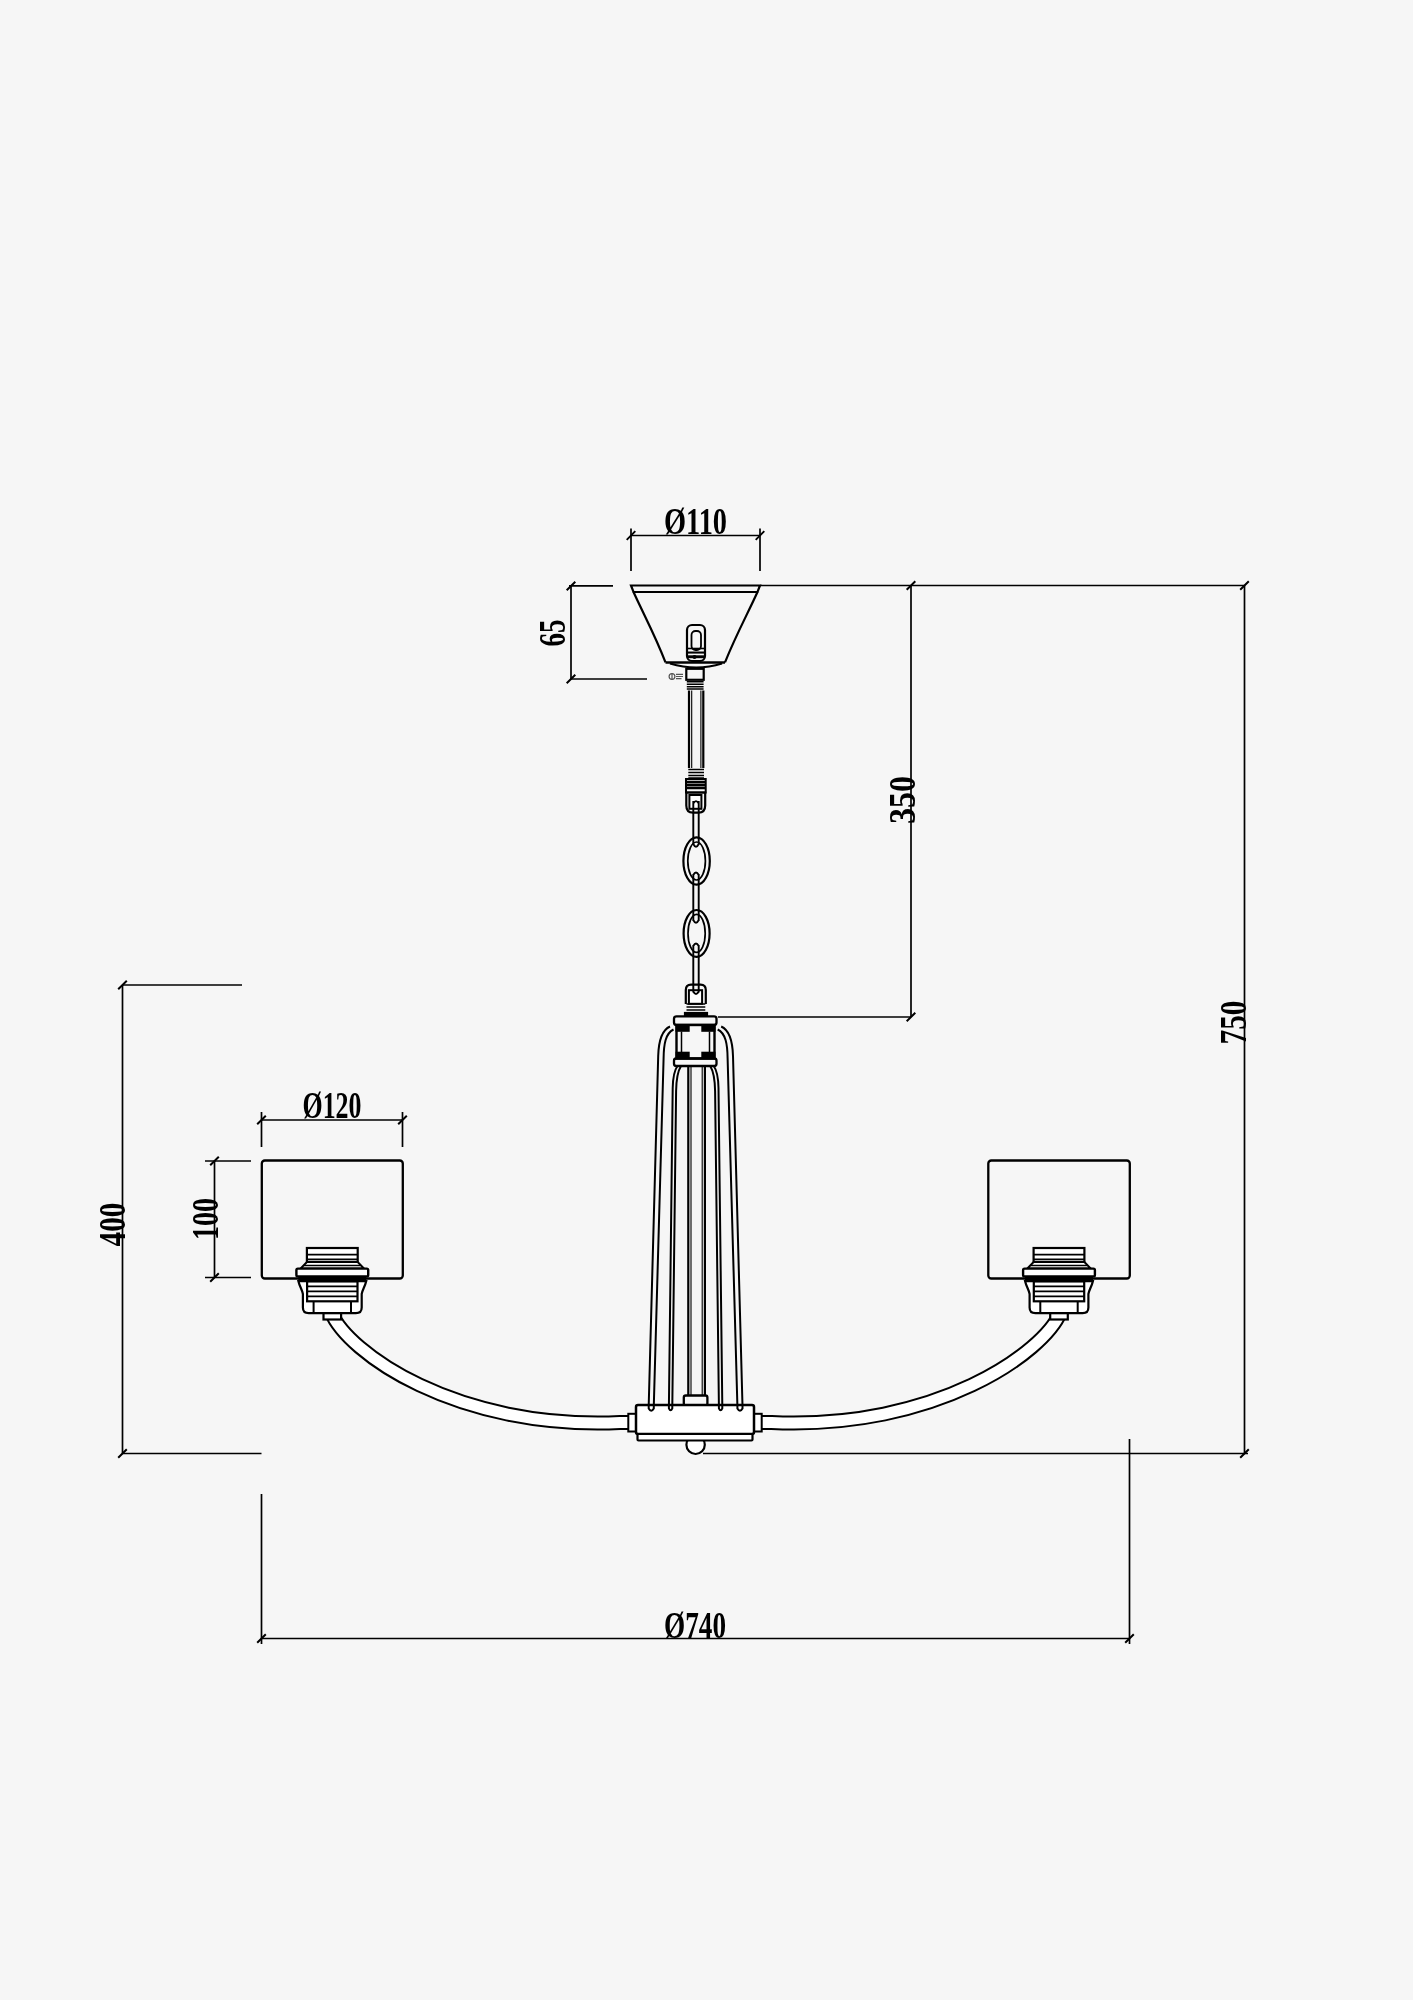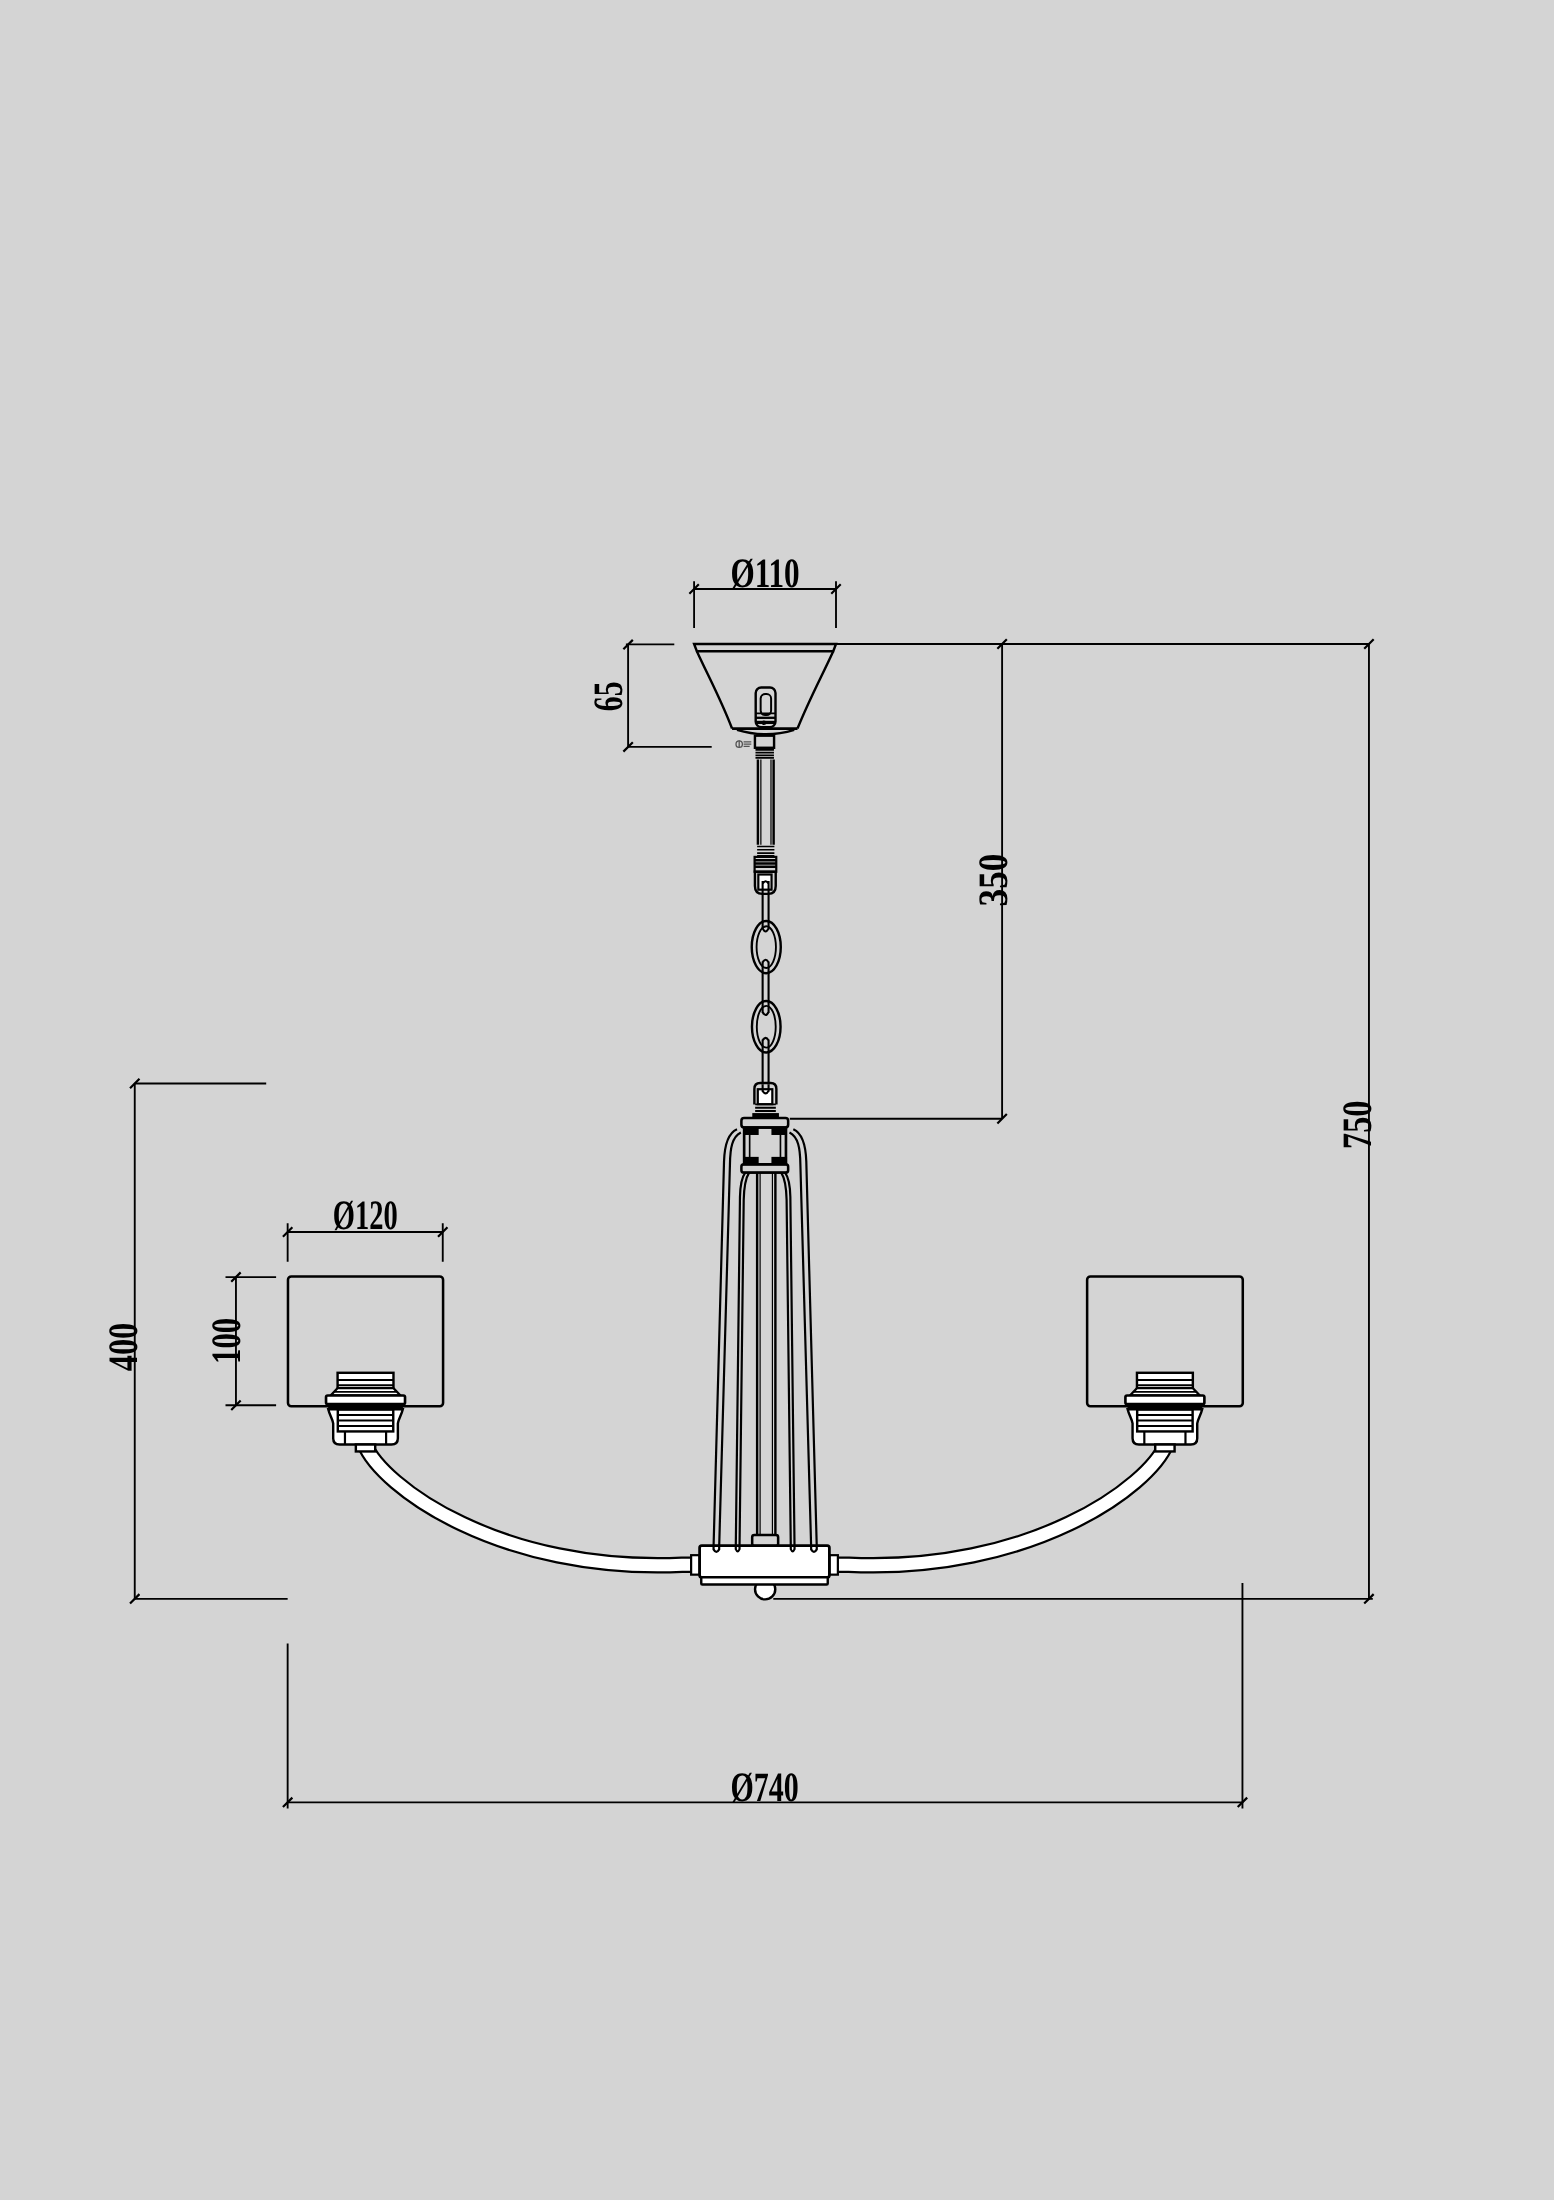--- a/index.html
+++ b/index.html
@@ -1,16 +1,16 @@
 <!DOCTYPE html>
 <html><head>
 <meta charset="utf-8">
 <style>
   html,body{margin:0;padding:0;background:#fff;}
-  .page{width:1413px;height:2000px;position:relative;background:#86efac;filter:grayscale(1);}
+  .page{width:1413px;height:2000px;position:relative;background:#fef9c3;filter:grayscale(1);}
   text{font-family:"Liberation Serif", serif;font-weight:bold;fill:#000;}
 </style>
 </head>
 <body>
 <div class="page">
 <svg width="1413" height="2000" viewBox="0 0 1413 2000" xmlns="http://www.w3.org/2000/svg">
 
 <g id="dims" stroke="#000" stroke-width="1.7" fill="none">
 
   <text x="695.5" y="534" font-size="38" text-anchor="middle" textLength="63" lengthAdjust="spacingAndGlyphs" stroke="none" fill="#000">Ø110</text>

